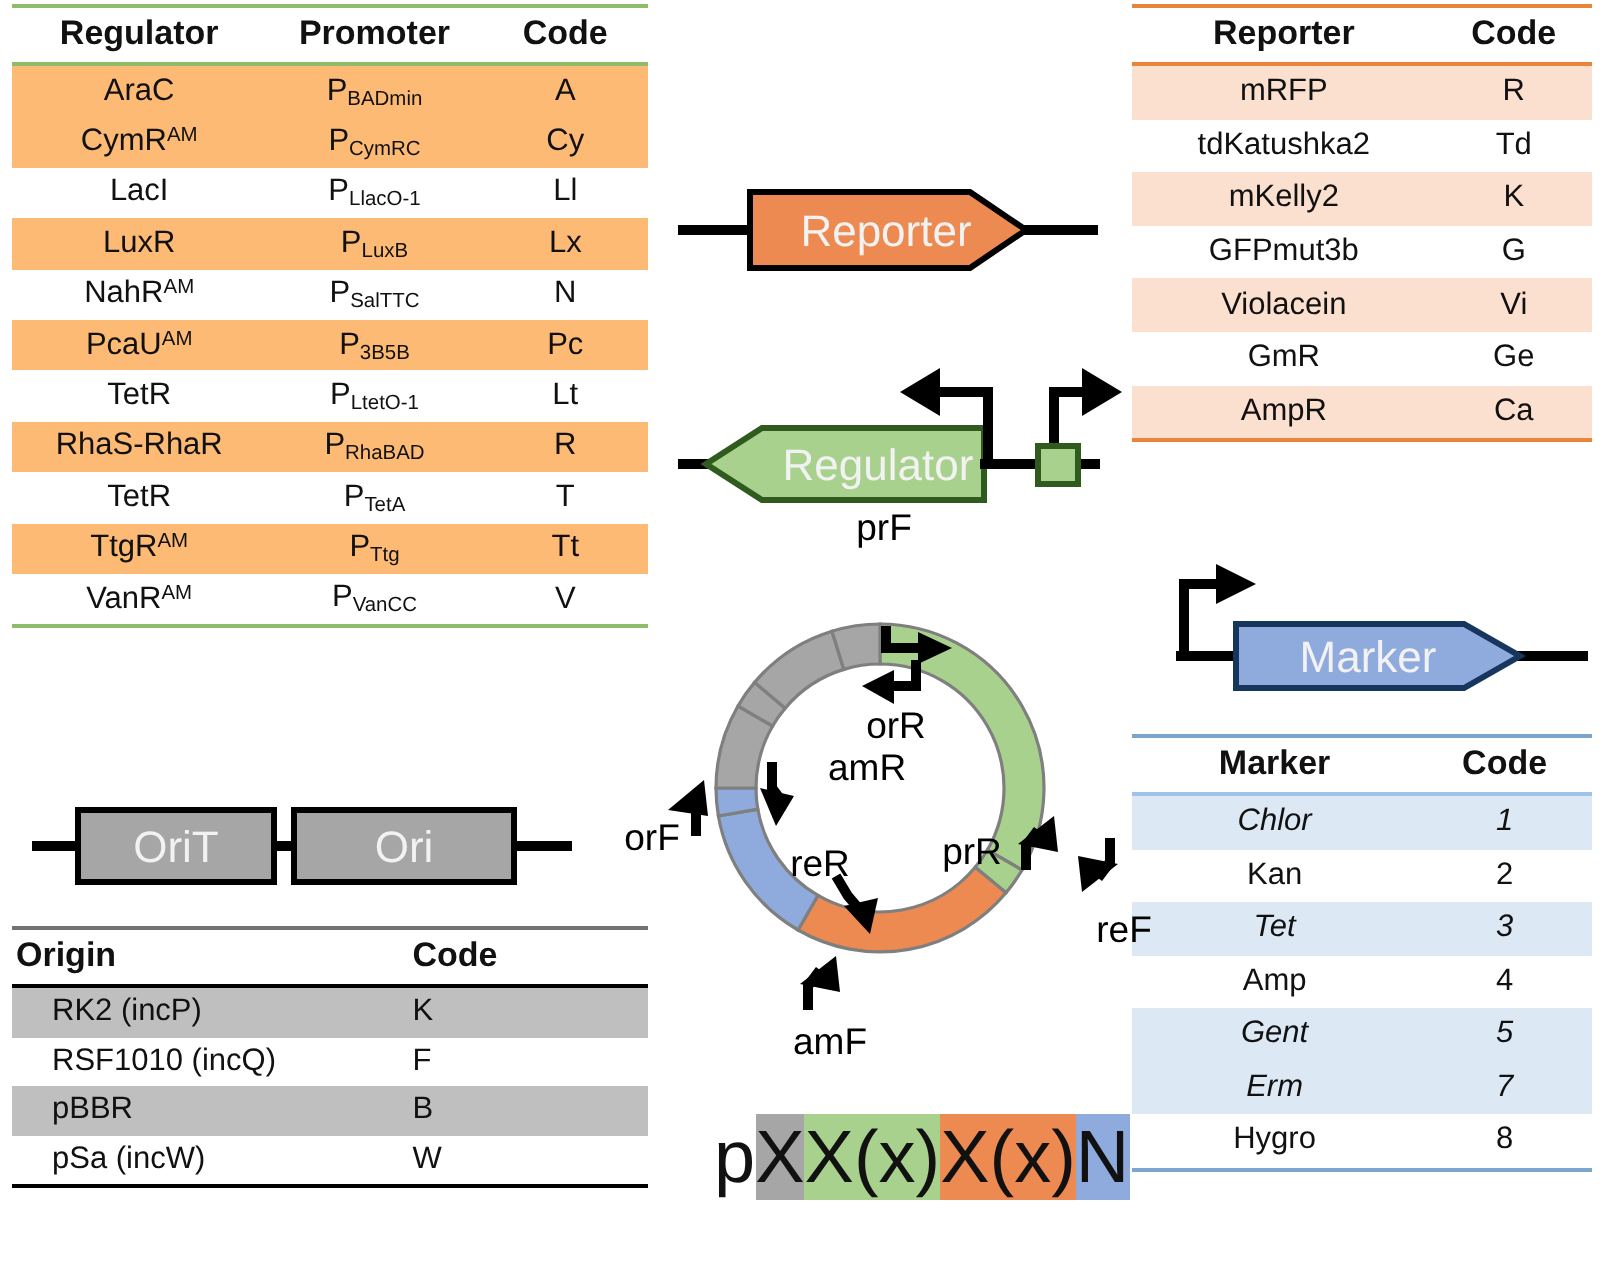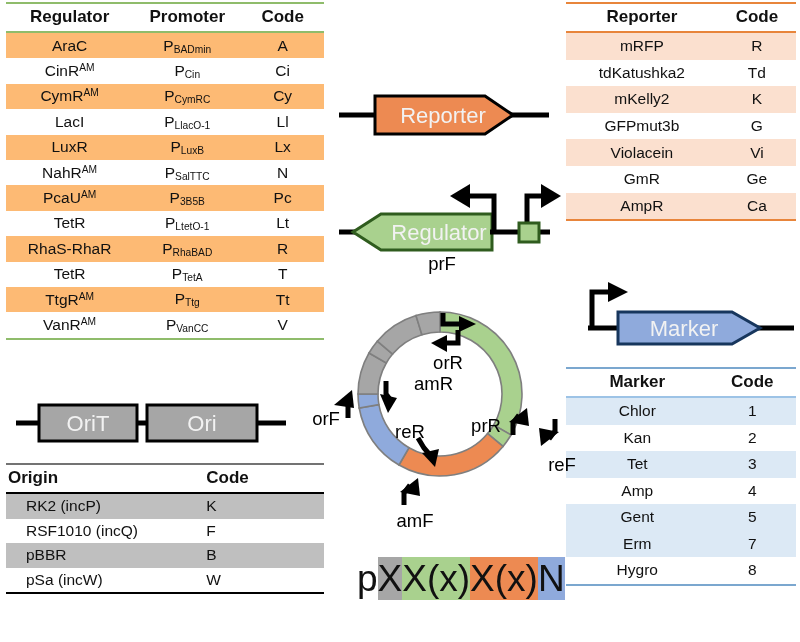--- a/index.html
+++ b/index.html
@@ -40,21 +40,21 @@
   #reporter-table .rule-top{border-top:2px solid #E8853B;}
   #reporter-table .rule-bot{border-top:2px solid #E8853B;height:0;}
 
   
   #marker-table{left:566px;top:367px;width:230px;}
   #marker-table table{font-size:15.5px;}
   #marker-table th{
     font-size:17px;padding:3px 0 4px 0;border-bottom:2px solid #9DC3E6;
   }
   #marker-table td{height:26.5px;vertical-align:middle;}
-  #marker-table tr.alt td{background:#DCE9F5;}
+  #marker-table tr.alt td{background:#DCE9F5;font-style:italic;}
   #marker-table .rule-top{border-top:2.5px solid #7BA7CF;}
   #marker-table .rule-bot{border-top:2.5px solid #7BA7CF;height:0;}
 
   
   #origin-table{left:6px;top:463px;width:318px;}
   #origin-table table{font-size:15.5px;}
   #origin-table th{
     font-size:17px;padding:3px 0 4px 2px;border-bottom:2px solid #000000;
     text-align:left;
   }
@@ -100,25 +100,20 @@
         <th class="ctr" style="width:34%">Promoter</th>
         <th class="ctr" style="width:26%">Code</th>
       </tr>
     </thead>
     <tbody id="reg-body">
         <tr class="alt">
           <td class="ctr">AraC</td>
           <td class="ctr promo">P<sub>BADmin</sub></td>
           <td class="ctr">A</td>
         </tr>
-        <tr>
-          <td class="ctr">CinR<sup>AM</sup></td>
-          <td class="ctr promo">P<sub>Cin</sub></td>
-          <td class="ctr">Ci</td>
-        </tr>
         <tr class="alt">
           <td class="ctr">CymR<sup>AM</sup></td>
           <td class="ctr promo">P<sub>CymRC</sub></td>
           <td class="ctr">Cy</td>
         </tr>
         <tr>
           <td class="ctr">LacI</td>
           <td class="ctr promo">P<sub>LlacO-1</sub></td>
           <td class="ctr">Ll</td>
         </tr>

